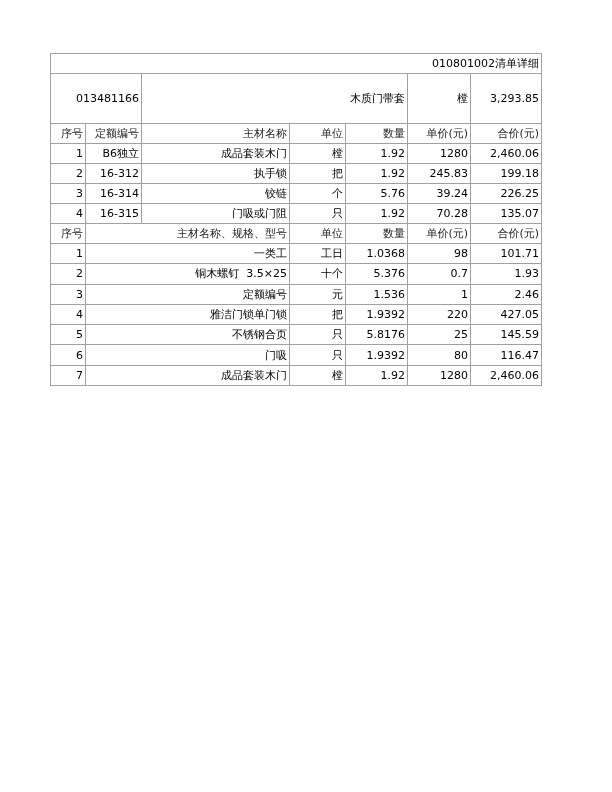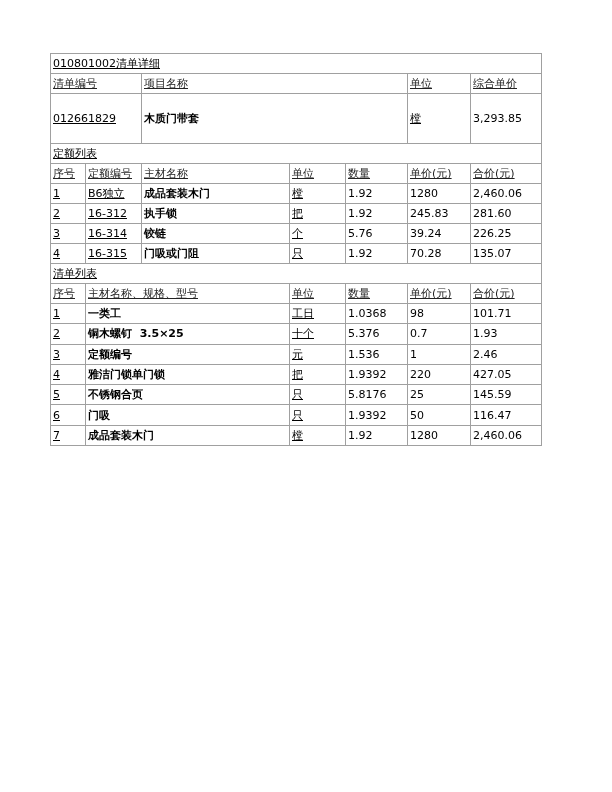--- a/index.html
+++ b/index.html
@@ -6,23 +6,23 @@
   body { width: 612px; height: 792px; position: relative; font-family: "DejaVu Sans", sans-serif; color: #000; }
   table.sheet {
     position: absolute; left: 50px; top: 53px;
     width: 491px; border-collapse: collapse; table-layout: fixed;
     font-size: 11px;
   }
   table.sheet td {
     border: 1px solid #a0a0a0; padding: 0 2px; height: 19px;
     white-space: nowrap; overflow: hidden; line-height: 19px;
   }
-  td.c { text-align: left; text-decoration: underline; }
-  td.r { }
-  td.l { text-align: left; font-weight: bold; }
+  td.c { text-align: right; }
+  td.r { text-align: right; }
+  td.l { text-align: right; }
   td.hdr { color: #222; }
   tr.tall td { height: 49px; }
   tr.data td { height: 19.3px; line-height: 19px; }
 </style>
 </head>
 <body>
 
 <table class="sheet">
   <colgroup>
     <col style="width:35px">
@@ -32,37 +32,28 @@
     <col style="width:62px">
     <col style="width:63px">
     <col style="width:71px">
   </colgroup>
 
   <tbody>
       <tr>
     <td colspan="7" class="c">010801002清单详细</td>
   </tr>
 
-  <tr>
-    <td colspan="2" class="c hdr">清单编号</td>
-    <td colspan="3" class="c hdr">项目名称</td>
-    <td class="c hdr">单位</td>
-    <td class="c hdr">综合单价</td>
-  </tr>
 
   <tr class="tall">
-    <td colspan="2" class="c">012661829</td>
+    <td colspan="2" class="c">013481166</td>
     <td colspan="3" class="l">木质门带套</td>
     <td class="c">樘</td>
     <td class="r">3,293.85</td>
   </tr>
 
-  <tr>
-    <td colspan="7" class="c">定额列表</td>
-  </tr>
 
   <tr>
     <td class="c hdr">序号</td>
     <td class="c hdr">定额编号</td>
     <td class="c hdr">主材名称</td>
     <td class="c hdr">单位</td>
     <td class="c hdr">数量</td>
     <td class="c hdr">单价(元)</td>
     <td class="c hdr">合价(元)</td>
   </tr>
@@ -76,44 +67,41 @@
     <td class="r">1280</td>
     <td class="r">2,460.06</td>
   </tr>
   <tr>
     <td class="c">2</td>
     <td class="c">16-312</td>
     <td class="l">执手锁</td>
     <td class="c">把</td>
     <td class="r">1.92</td>
     <td class="r">245.83</td>
-    <td class="r">281.60</td>
+    <td class="r">199.18</td>
   </tr>
   <tr>
     <td class="c">3</td>
     <td class="c">16-314</td>
     <td class="l">铰链</td>
     <td class="c">个</td>
     <td class="r">5.76</td>
     <td class="r">39.24</td>
     <td class="r">226.25</td>
   </tr>
   <tr>
     <td class="c">4</td>
     <td class="c">16-315</td>
     <td class="l">门吸或门阻</td>
     <td class="c">只</td>
     <td class="r">1.92</td>
     <td class="r">70.28</td>
     <td class="r">135.07</td>
   </tr>
 
-  <tr>
-    <td colspan="7" class="c">清单列表</td>
-  </tr>
 
   <tr>
     <td class="c hdr">序号</td>
     <td colspan="2" class="c hdr">主材名称、规格、型号</td>
     <td class="c hdr">单位</td>
     <td class="c hdr">数量</td>
     <td class="c hdr">单价(元)</td>
     <td class="c hdr">合价(元)</td>
   </tr>
 
@@ -155,21 +143,21 @@
     <td class="c">只</td>
     <td class="r">5.8176</td>
     <td class="r">25</td>
     <td class="r">145.59</td>
   </tr>
   <tr class="data">
     <td class="c">6</td>
     <td colspan="2" class="l">门吸</td>
     <td class="c">只</td>
     <td class="r">1.9392</td>
-    <td class="r">50</td>
+    <td class="r">80</td>
     <td class="r">116.47</td>
   </tr>
   <tr class="data">
     <td class="c">7</td>
     <td colspan="2" class="l">成品套装木门</td>
     <td class="c">樘</td>
     <td class="r">1.92</td>
     <td class="r">1280</td>
     <td class="r">2,460.06</td>
   </tr>

